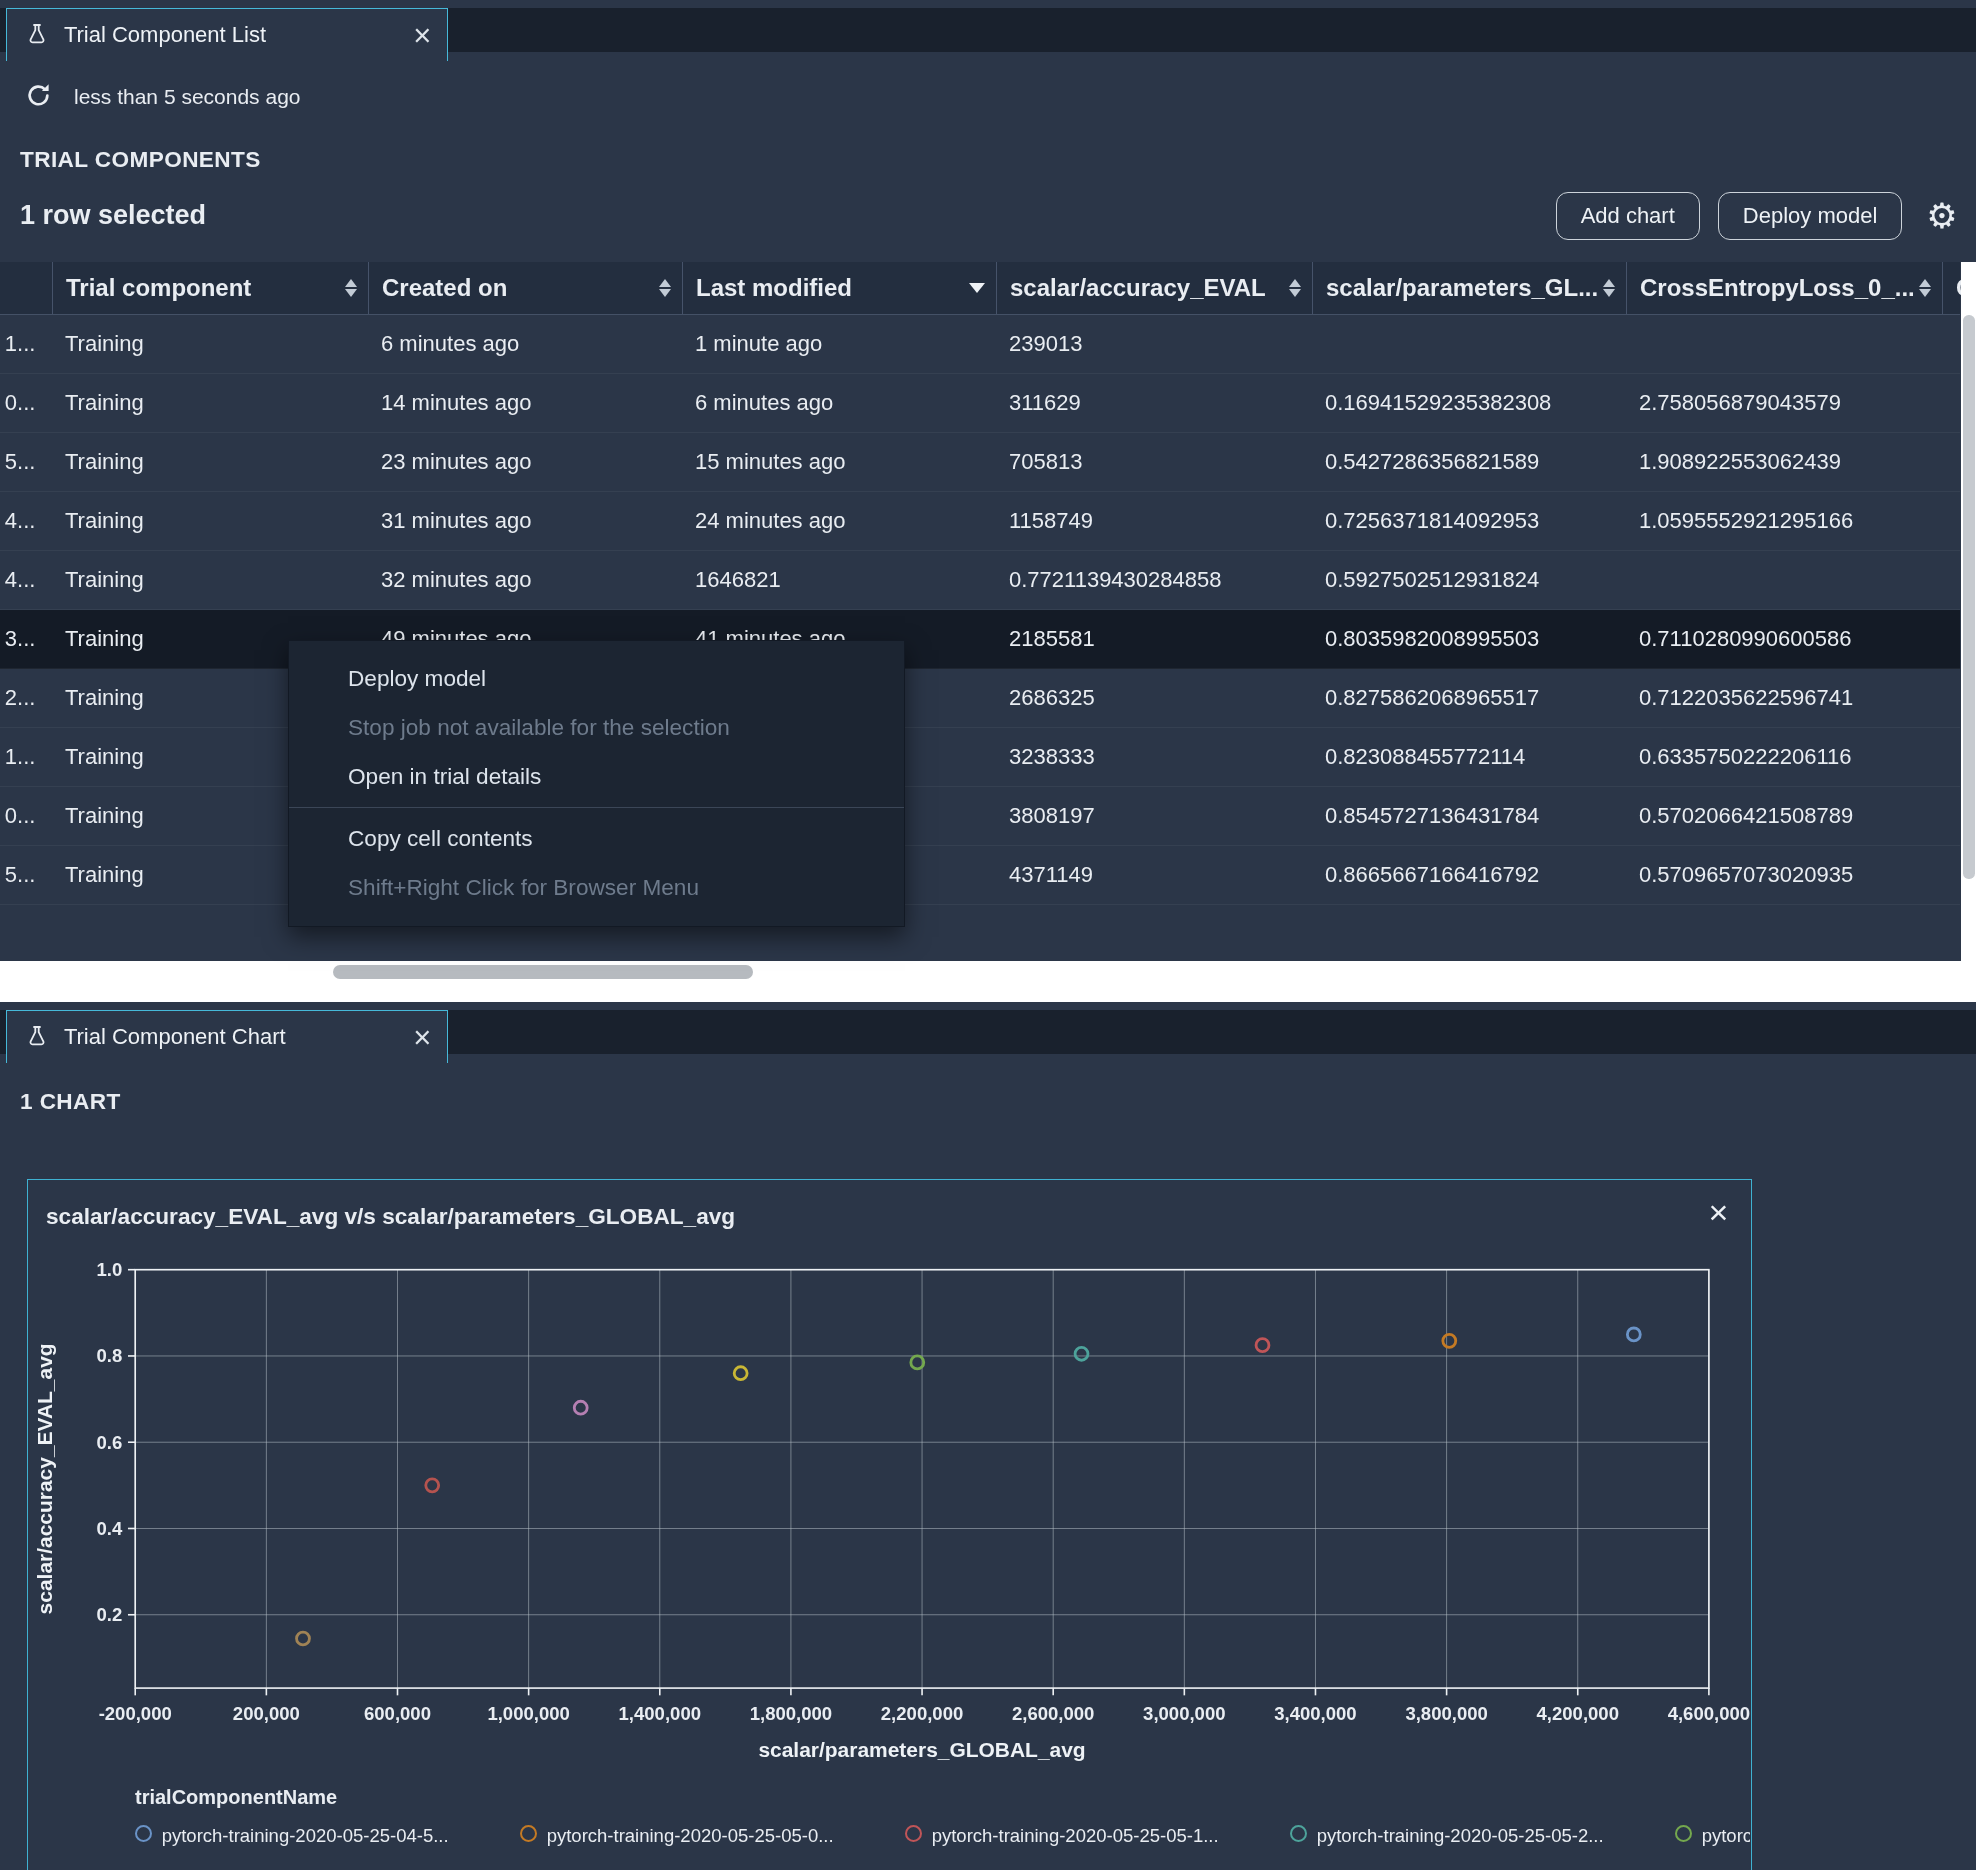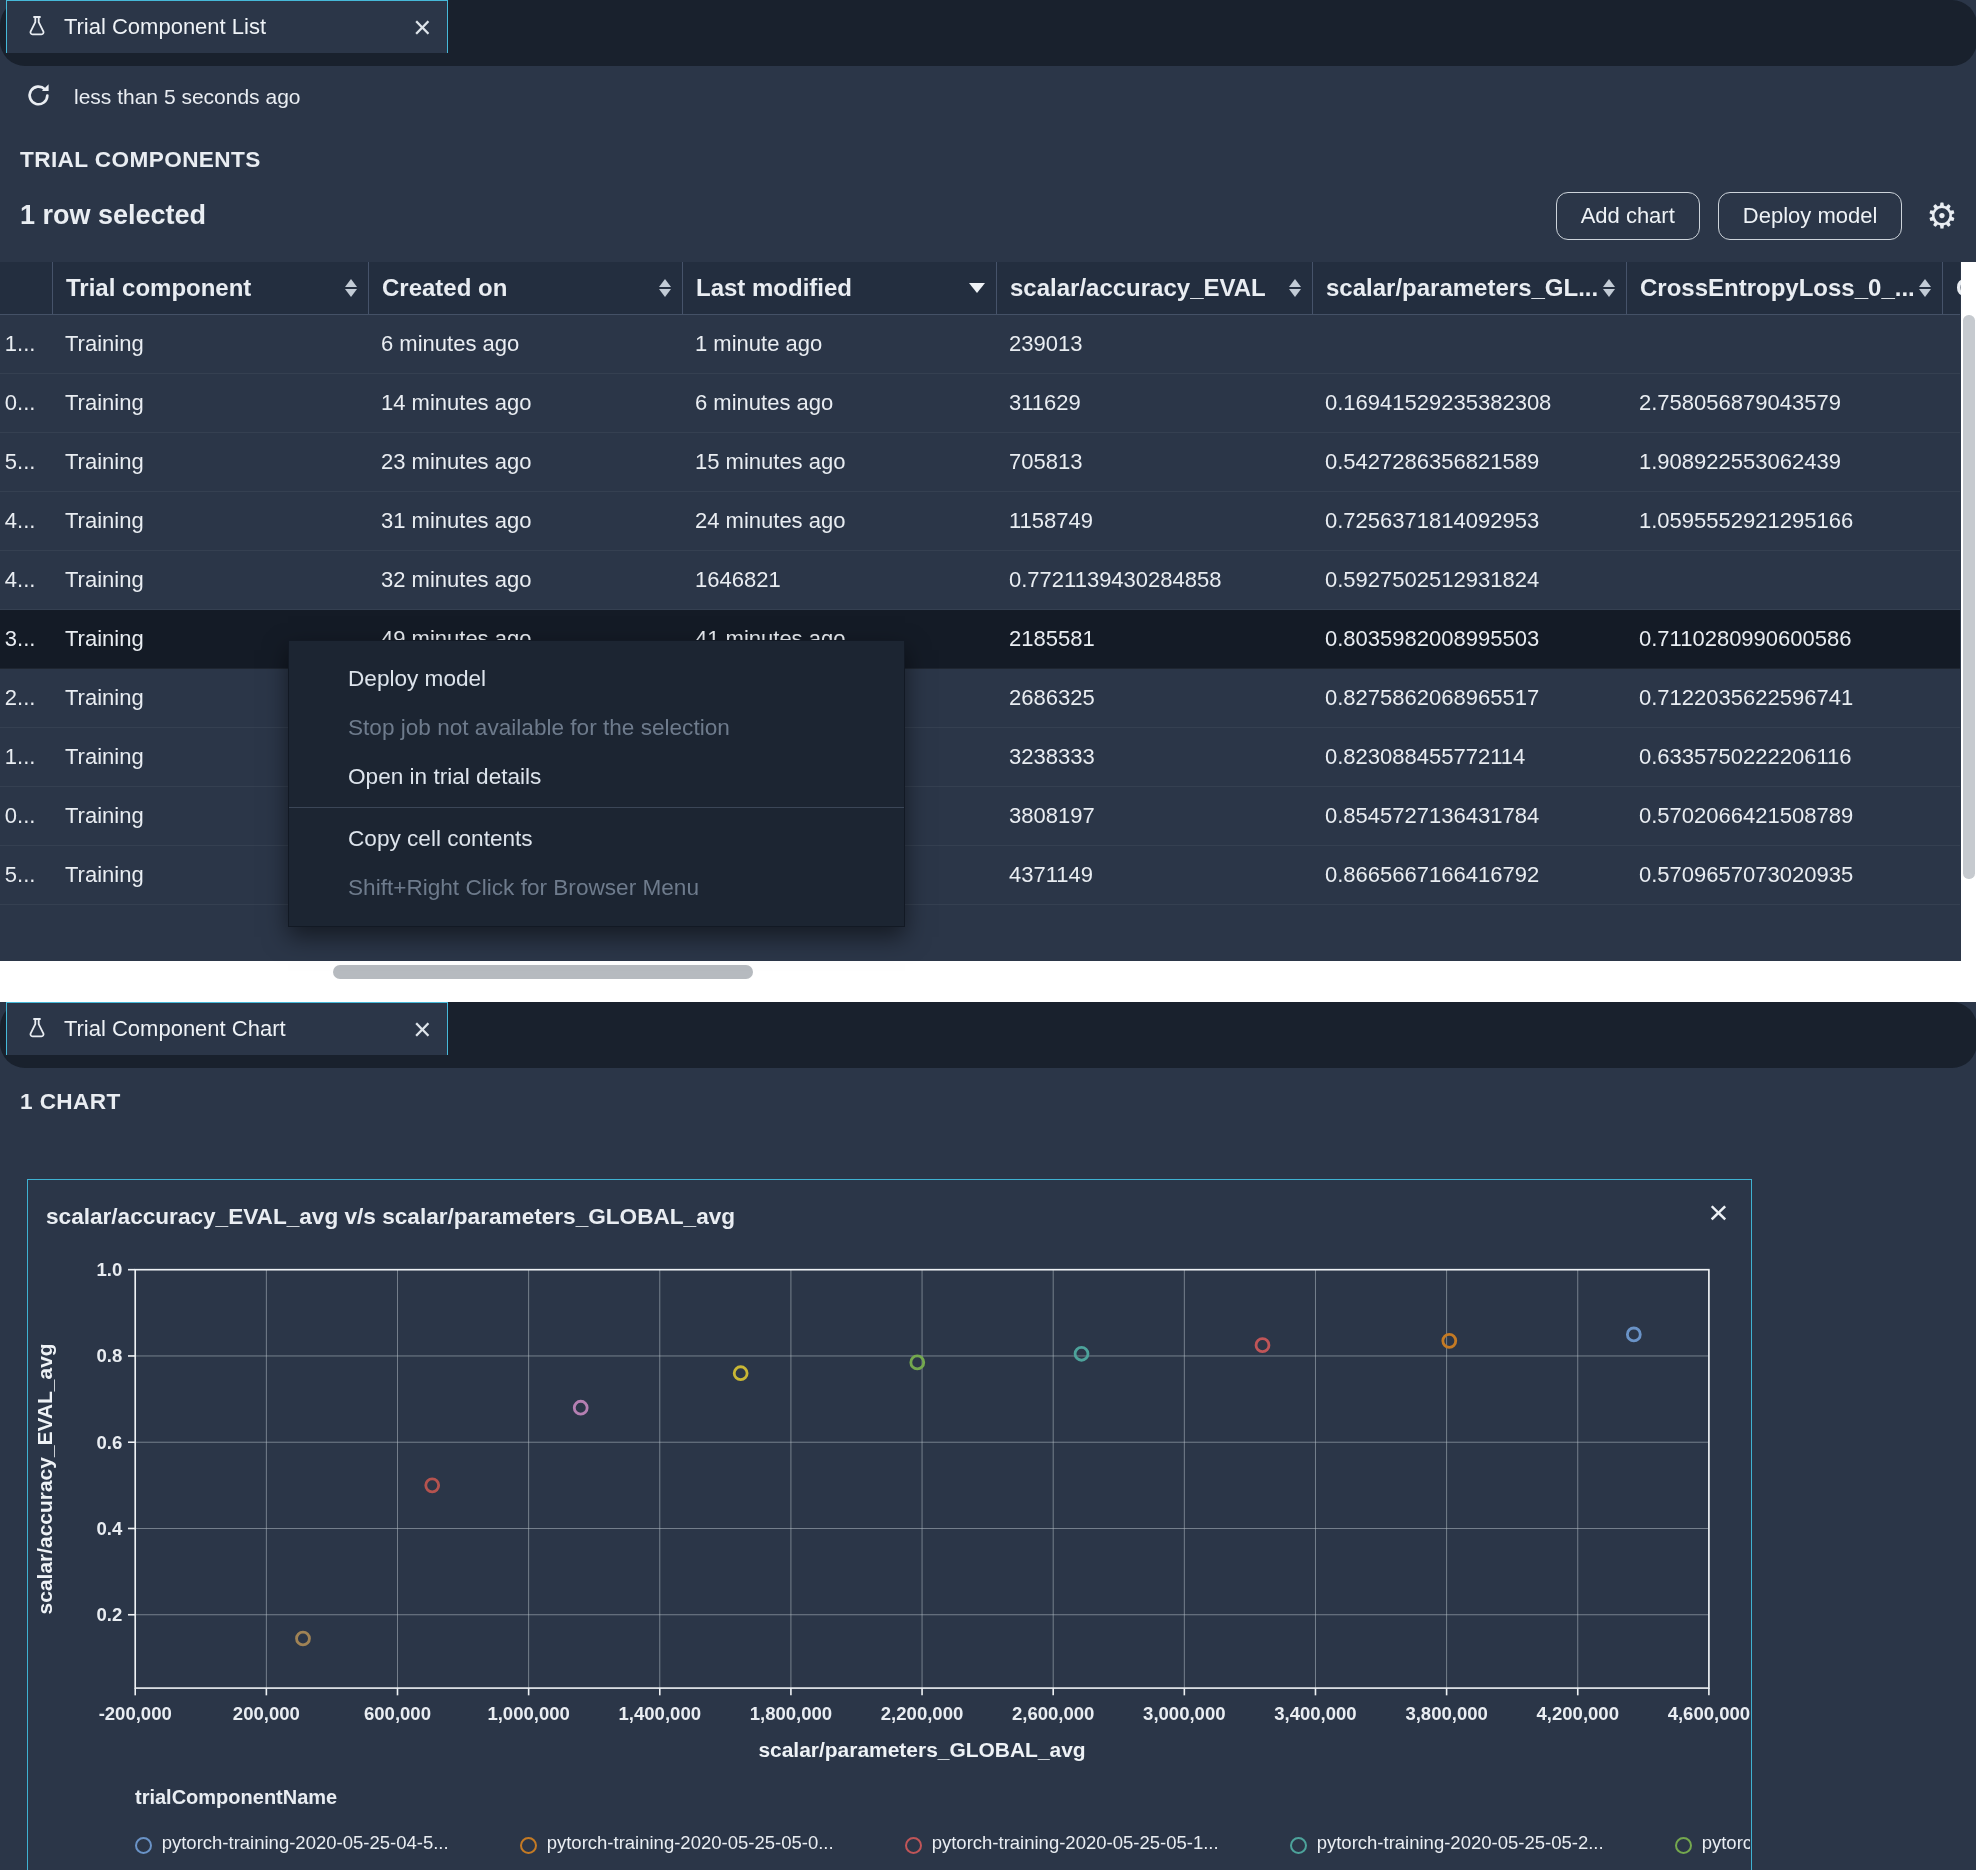--- a/index.html
+++ b/index.html
@@ -5,21 +5,21 @@
   * { box-sizing: border-box; margin: 0; padding: 0; }
   body { font-family: "Liberation Sans", sans-serif; background: #ffffff; }
   #canvas { position: relative; width: 1977px; height: 1870px; background: #ffffff; overflow: hidden; }
 
   
   .panel { position: absolute; left: 0; width: 1977px; background: #2b3648; color: #e9edf2; }
   #panel-list  { top: 0; height: 961px; }
   #panel-chart { top: 1002px; height: 868px; }
 
   
-  .tab-bar { position: absolute; top: 0; left: 0; width: 100%; height: 66px; background: #19212d; border-radius: 25px; }
+  .tab-bar { position: absolute; top: 8px; left: 0; width: 100%; height: 44px; background: #19212d; }
   .tab { position: absolute; left: 6.4px; top: 0; width: 442px; height: 53px; background: #2b3648;
          border: 0.8px solid #46b9d9; border-bottom: none; display: flex; align-items: center;
          padding: 0 16px 0 18px; gap: 14.5px; }
   .tab-label { font-size: 22px; color: #eef2f6; flex: 1; white-space: nowrap; }
   .tab-close { font-size: 31px; line-height: 1; color: #dfe5eb; cursor: pointer; }
 
   
   .refresh-row { position: absolute; top: 76px; left: 24px; height: 42px; display: flex; align-items: center; gap: 21px; }
   .refresh-text { font-size: 21px; color: #e9edf2; }
   .section-title { position: absolute; top: 147px; left: 20px; font-size: 22.6px; font-weight: bold; letter-spacing: 0.4px; }
@@ -66,21 +66,21 @@
   .chart-card-title { position: absolute; top: 24px; left: 18px; font-size: 22.6px; font-weight: bold; white-space: nowrap; }
   .chart-close { position: absolute; top: 14.5px; right: 22.6px; font-size: 34px; line-height: 1; color: #eef2f6; cursor: pointer; }
   svg.scatter { position: absolute; left: 0; top: 0; overflow: visible; }
   svg.scatter .grid  { stroke: #b9c2cb; stroke-opacity: 0.55; stroke-width: 1.2; }
   svg.scatter .frame { stroke: #eef1f4; stroke-width: 2; fill: none; }
   svg.scatter .axis-tick { stroke: #eef1f4; stroke-width: 2; }
   svg.scatter .tick { font: 600 23px "Liberation Sans", sans-serif; fill: #e9edf2; }
   svg.scatter .axis-title { font: bold 26px "Liberation Sans", sans-serif; fill: #eef2f6; }
   .legend-title { position: absolute; left: 107px; top: 606px; font-size: 20px; font-weight: bold; }
   .legend-row { position: absolute; left: 107px; top: 645px; width: 1615px; height: 29px; display: flex; overflow: hidden; }
-  .legend-item { width: 385px; flex: none; display: flex; align-items: flex-end; gap: 9.7px; white-space: nowrap; overflow: hidden; font-size: 18.5px; }
+  .legend-item { width: 385px; flex: none; display: flex; align-items: flex-start; gap: 9.7px; white-space: nowrap; overflow: hidden; font-size: 18.5px; }
   .legend-ring { width: 17px; height: 17px; border-radius: 50%; border: 2.8px solid #fff; flex: none; }
 </style>
 </head>
 <body>
 
 <div id="canvas">
 
   <div class="panel" id="panel-list">
     <div class="tab-bar">
       <div class="tab">

